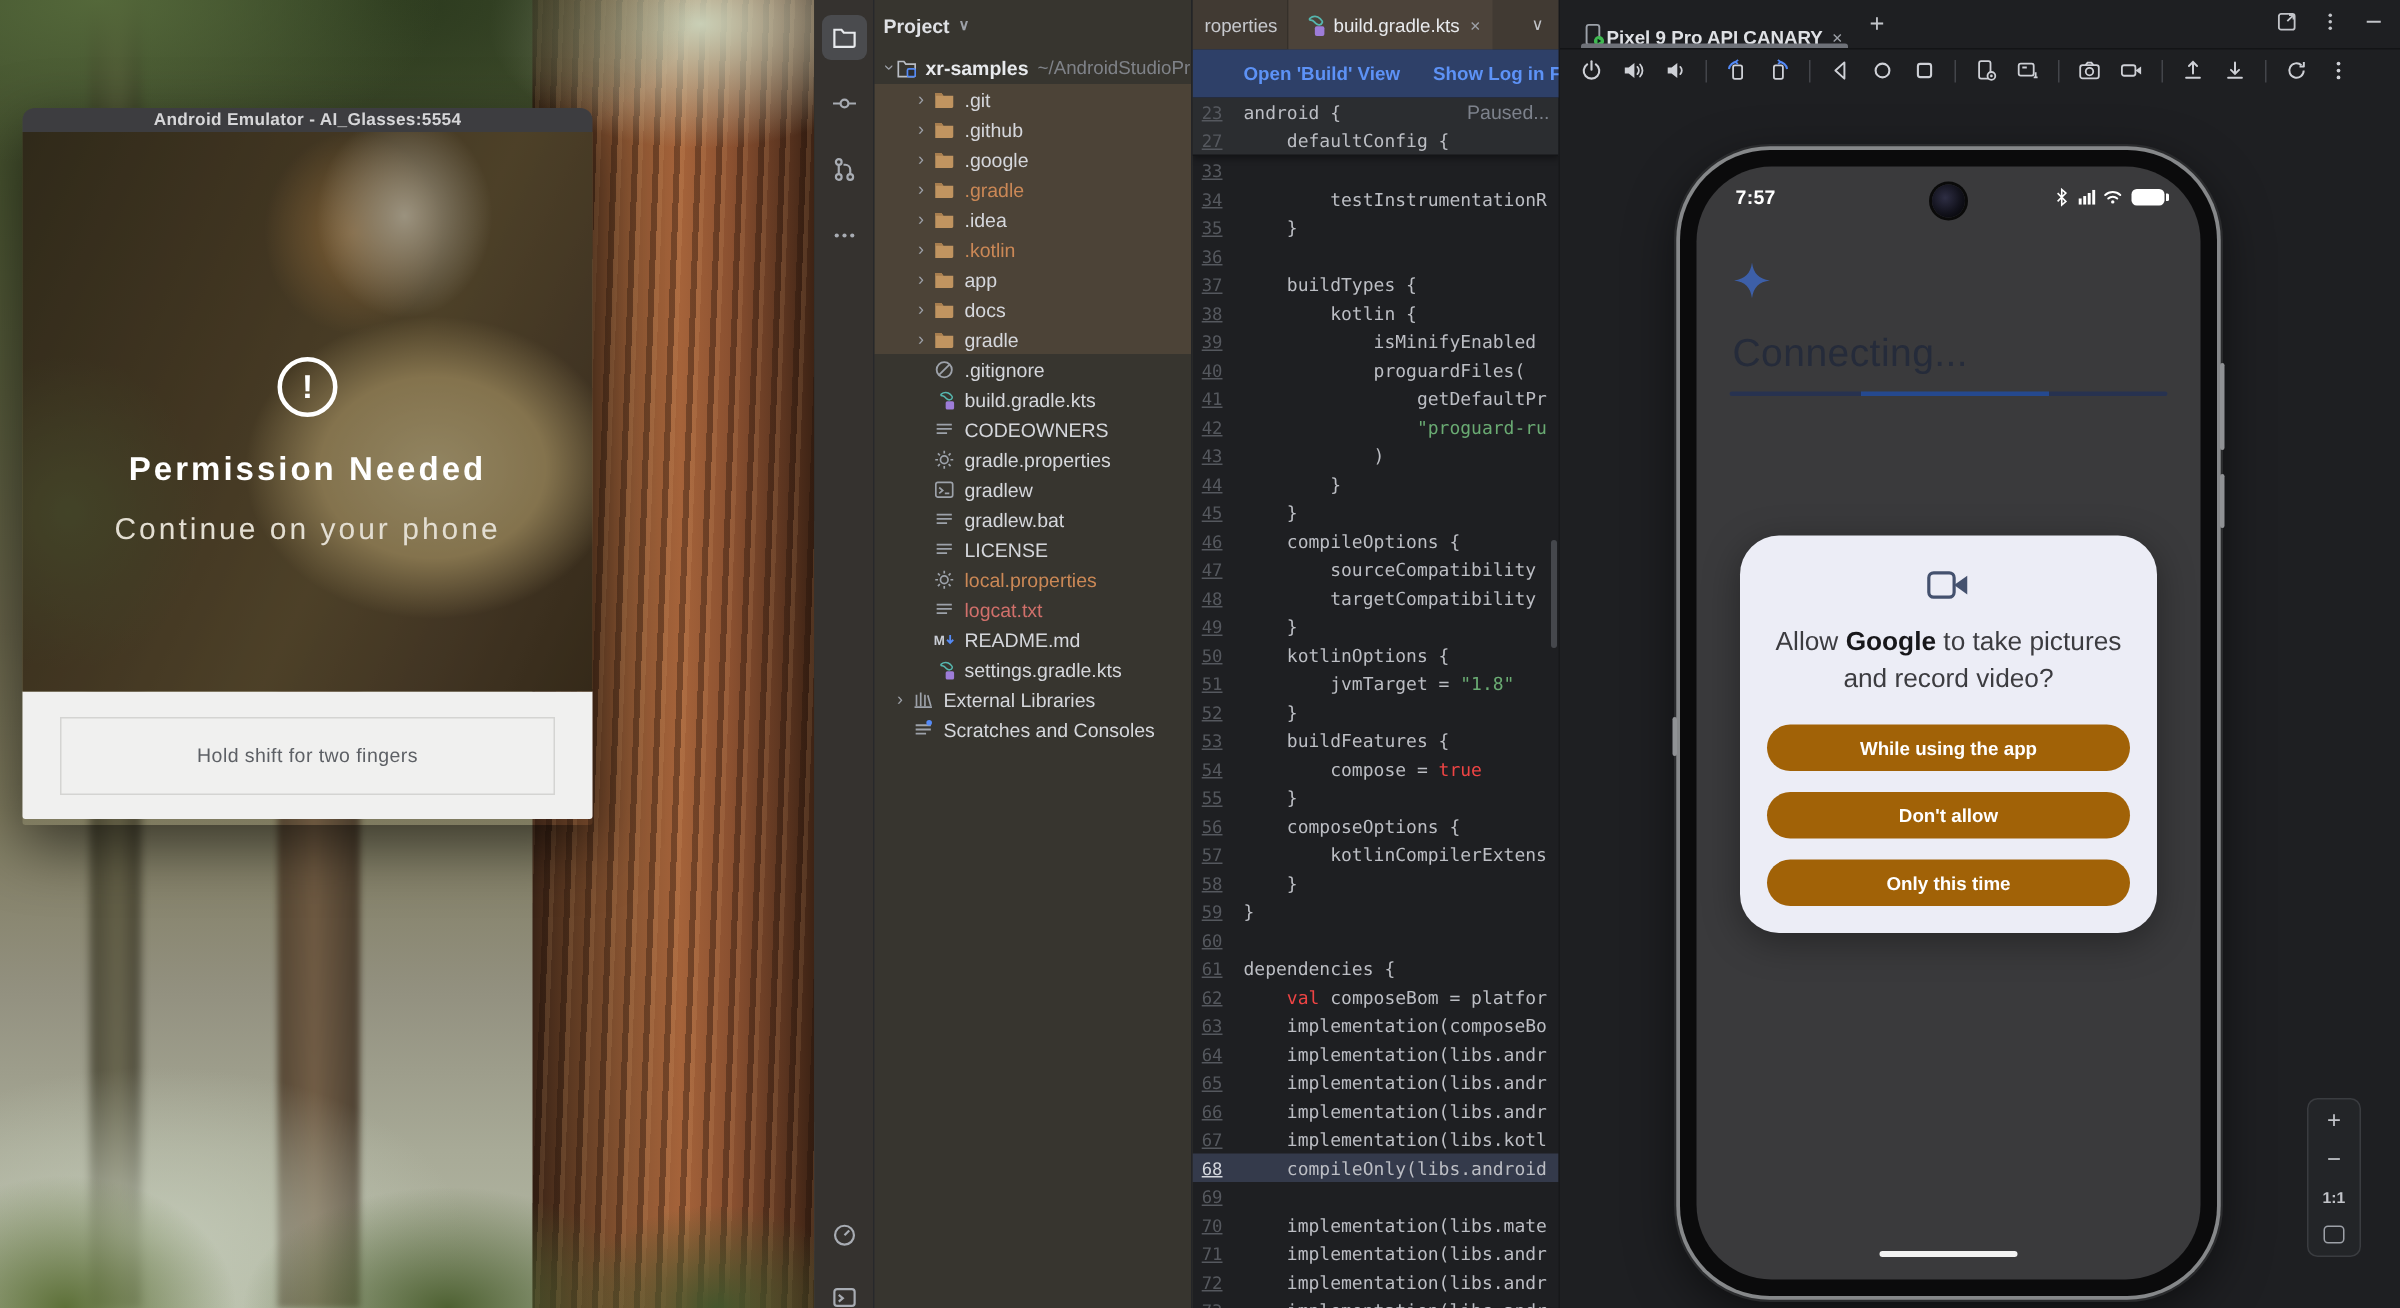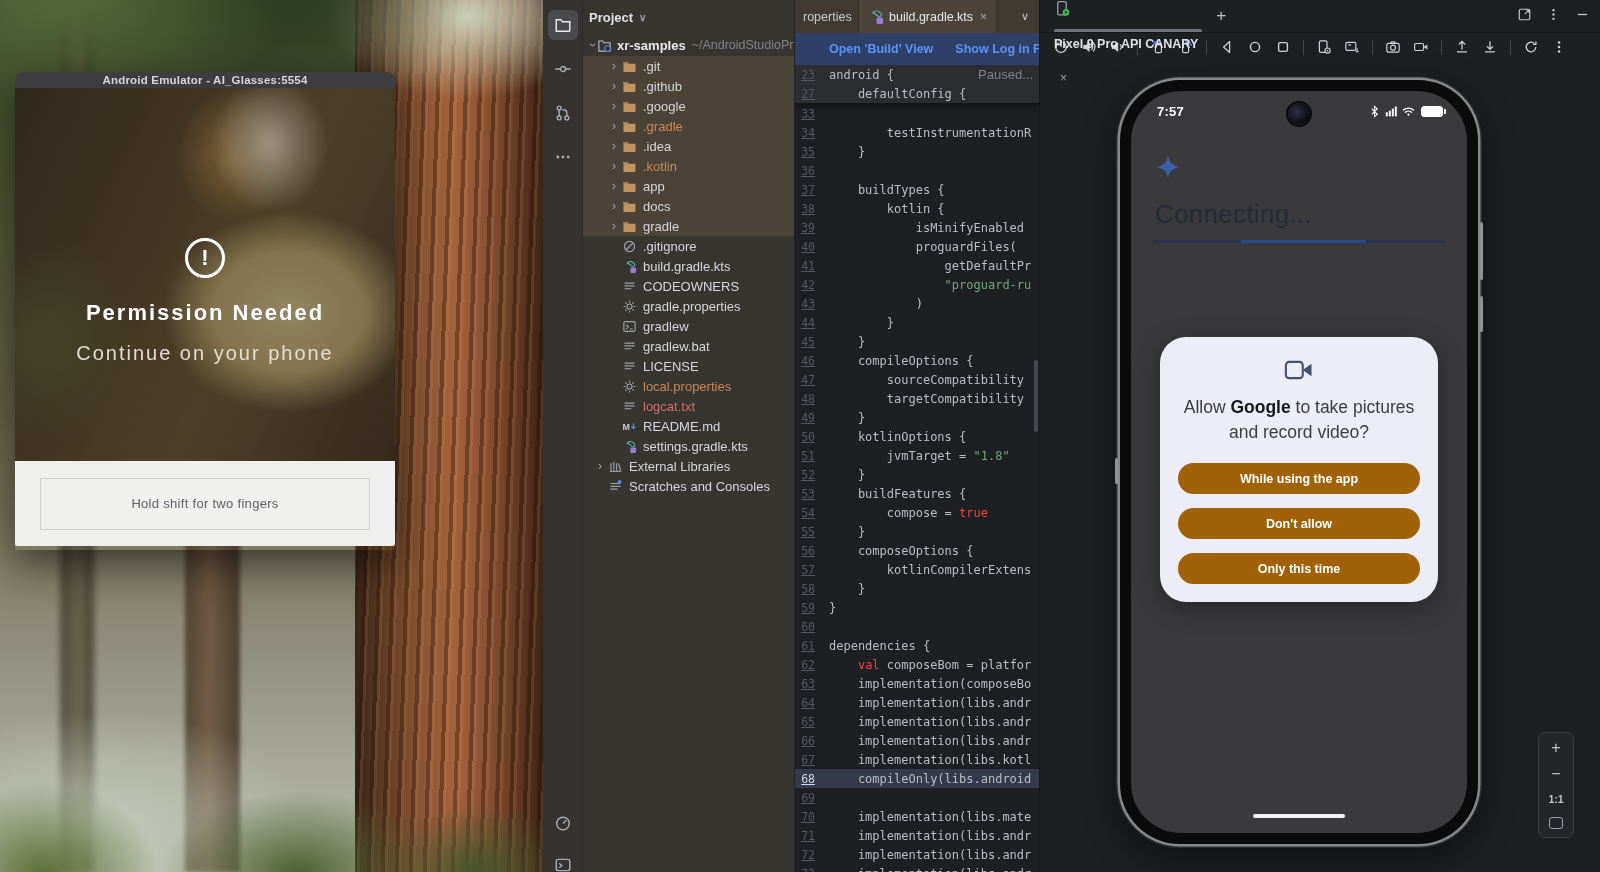--- a/index.html
+++ b/index.html
@@ -108,40 +108,40 @@
   .cl .ct { color:#bcbec4; }
   .cl.hl { background:#343a4b; }
   .cl.hl .ln { color:#d3d6dc; }
   .tk-d { color:#bcbec4; } .tk-s { color:#6aab73; } .tk-k { color:#ef4444; }
   .paused { position:absolute; right:6px; color:#7d828c; font-size:13px; font-family:"Liberation Sans",sans-serif; }
   .escroll { position:absolute; right:1px; top:295px; width:4px; height:72px; background:#5a5d64; border-radius:2px; opacity:.65; z-index:3; }
 
   
   .device-panel { flex:1; position:relative; background:#1e1f22; overflow:hidden; }
   .dtabs { height:33px; display:flex; align-items:center; padding-left:14px; border-bottom:1px solid #131416; position:relative; }
-  .dtab { display:flex; align-items:flex-start; gap:20px; color:#dfe1e5; font-size:12.5px; font-weight:bold; height:100%; position:relative; padding-right:4px;flex-direction:column; }
+  .dtab { display:flex; align-items:flex-end; gap:0; color:#dfe1e5; font-size:12.5px; font-weight:bold; height:100%; position:relative; padding-right:4px; }
   .dtab .underline { position:absolute; left:0; right:0; bottom:0; height:3px; background:#6e7178; border-radius:2px 2px 0 0; }
   .dtab .close { color:#9da1a8; font-weight:normal; margin-left:6px; font-size:12px; }
   .dtab-plus { color:#c2c4c9; font-size:17px; margin-left:14px; font-weight:300; }
   .dwin-icons { position:absolute; right:10px; top:0; height:33px; display:flex; align-items:center; gap:14px; color:#c2c4c9; }
   .dwin-icons .tb-ico svg { width:15px; height:15px; }
   .dtoolbar { height:28px; display:flex; align-items:center; padding-left:8px; gap:2px; }
   .dtoolbar .tb-ico { width:26px; height:22px; display:flex; align-items:center; justify-content:center; color:#ced0d6; }
   .dtoolbar .tb-ico svg { width:16px; height:16px; }
   .tb-div { width:1px; height:15px; background:#43454a; margin:0 5px; }
 
   
   .zoomctl { position:absolute; right:26px; bottom:34px; width:36px; border:1px solid #3a3c40; border-radius:7px;
     background:rgba(43,45,48,.45); display:flex; flex-direction:column; align-items:center; padding:8px 0; gap:12px; color:#c2c4c9; }
   .zoomctl .zi { font-size:16px; line-height:14px; }
   .zoomctl .ratio { font-size:10.5px; font-weight:bold; }
   .zoomctl .fit { width:14px; height:12px; border:1.4px solid #9da1a8; border-radius:3px; }
 
   
-  .phone { position:absolute; left:80px; top:80px; width:358px; height:764px; background:#0b0b0c;
+  .phone { position:absolute; left:80px; top:100px; width:358px; height:764px; background:#0b0b0c;
     border-radius:60px; box-shadow:0 0 0 2.5px #86888a, 0 0 0 4px #2a2b2d, 0 10px 34px rgba(0,0,0,.6); }
   .pbtn { position:absolute; background:#909295; border-radius:2px; }
   .pbtn.left { left:-5px; top:378px; width:3px; height:26px; }
   .pbtn.r1 { right:-5px; top:142px; width:3px; height:58px; }
   .pbtn.r2 { right:-5px; top:216px; width:3px; height:36px; }
   .pscreen { position:absolute; inset:11px; background:#3a3a3c; border-radius:50px; overflow:hidden; }
   .pcam { position:absolute; top:12px; left:50%; transform:translateX(-50%); width:22px; height:22px; border-radius:50%;
     background:radial-gradient(circle at 40% 40%, #2e2e44 0%, #12121c 55%, #000 100%); box-shadow:0 0 0 2px #0a0a0a; }
   .pstatus { display:flex; align-items:center; padding:13px 24px 0 26px; color:#fff; }
   .ptime { font-size:13px; font-weight:bold; letter-spacing:.2px; }

